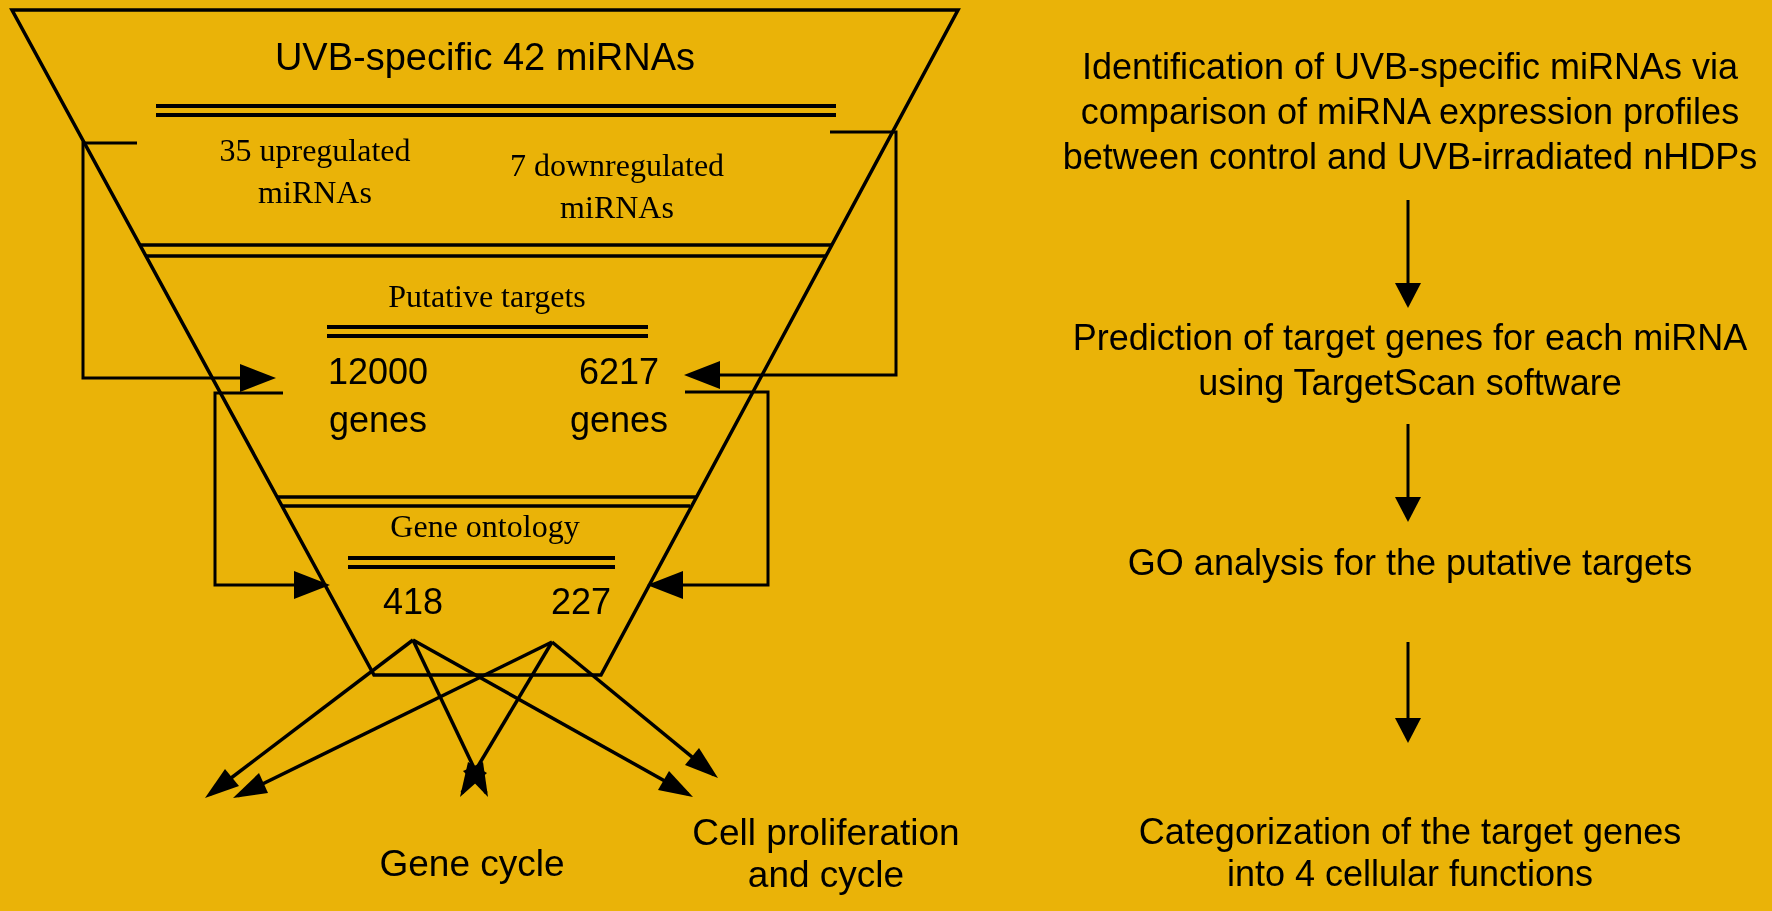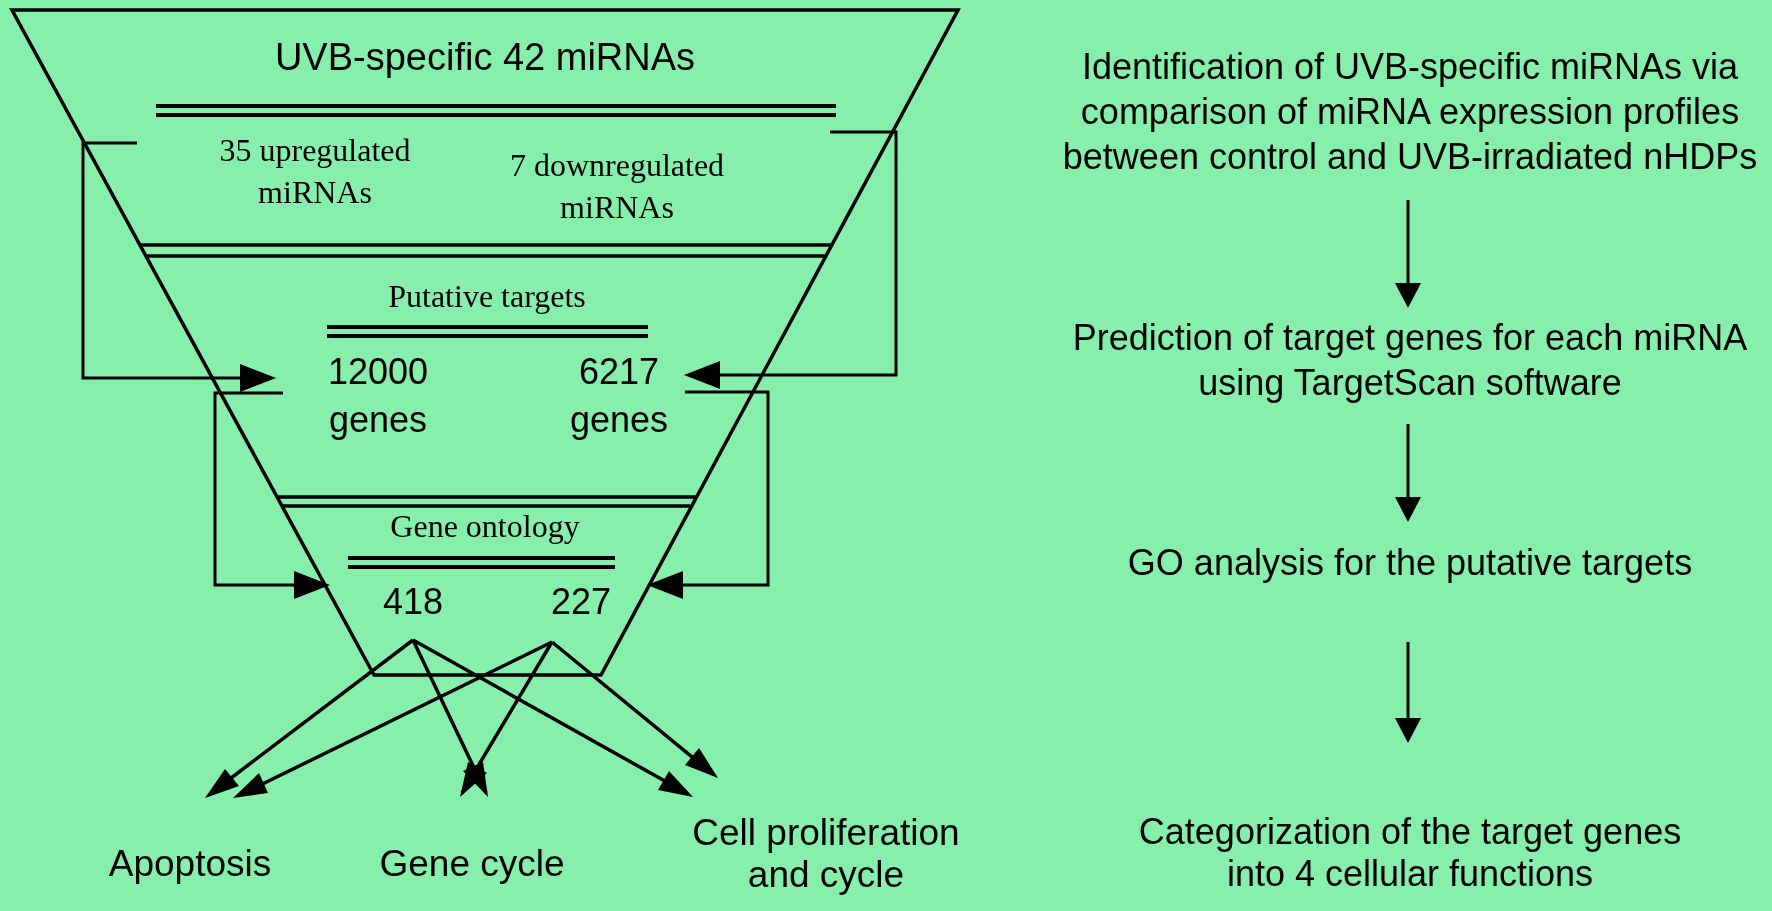--- a/index.html
+++ b/index.html
@@ -1,17 +1,17 @@
 <!DOCTYPE html>
 <html><head>
 <meta charset="utf-8">
 <style>
   html,body{margin:0;padding:0;background:#ffffff;}
   .canvas{
-    position:relative;width:1772px;height:911px;background:#86efac;
+    position:relative;width:1772px;height:911px;background:#eab308;
     font-family:"Liberation Sans","DejaVu Sans",sans-serif;color:#000;
     overflow:hidden;
   }
   svg.wires{position:absolute;left:0;top:0;width:1772px;height:911px;}
   .lbl{
     position:absolute;transform:translate(-50%,-50%);
     white-space:pre-line;text-align:center;color:#000;
   }
   .fs-title{font-size:38px;line-height:44px;}
   .fs-sect{font-size:32px;line-height:42px;font-family:Liberation Serif, serif;}
@@ -98,21 +98,20 @@
   <div class="lbl fs-sect" style="left:487px;top:296px;text-align:right;">Putative targets</div>
   <div class="lbl fs-num" style="left:362px;top:396px;">12000
 genes</div>
   <div class="lbl fs-num" style="left:603px;top:396px;">6217
 genes</div>
 
   <div class="lbl fs-sect" style="left:485px;top:526px;">Gene ontology</div>
   <div class="lbl fs-num" style="left:397px;top:602px;">418</div>
   <div class="lbl fs-num" style="left:565px;top:602px;">227</div>
 
-  <div class="lbl fs-out" style="left:190px;top:864px;">Apoptosis</div>
   <div class="lbl fs-out" style="left:472px;top:864px;">Gene cycle</div>
   <div class="lbl fs-out" style="left:826px;top:854px;">Cell proliferation
 and cycle</div>
 
   <div class="step" style="top:44px;">Identification of UVB-specific miRNAs via
 comparison of miRNA expression profiles
 between control and UVB-irradiated nHDPs</div>
   <div class="step" style="top:315px;">Prediction of target genes for each miRNA
 using TargetScan software</div>
   <div class="step" style="top:540px;">GO analysis for the putative targets</div>

